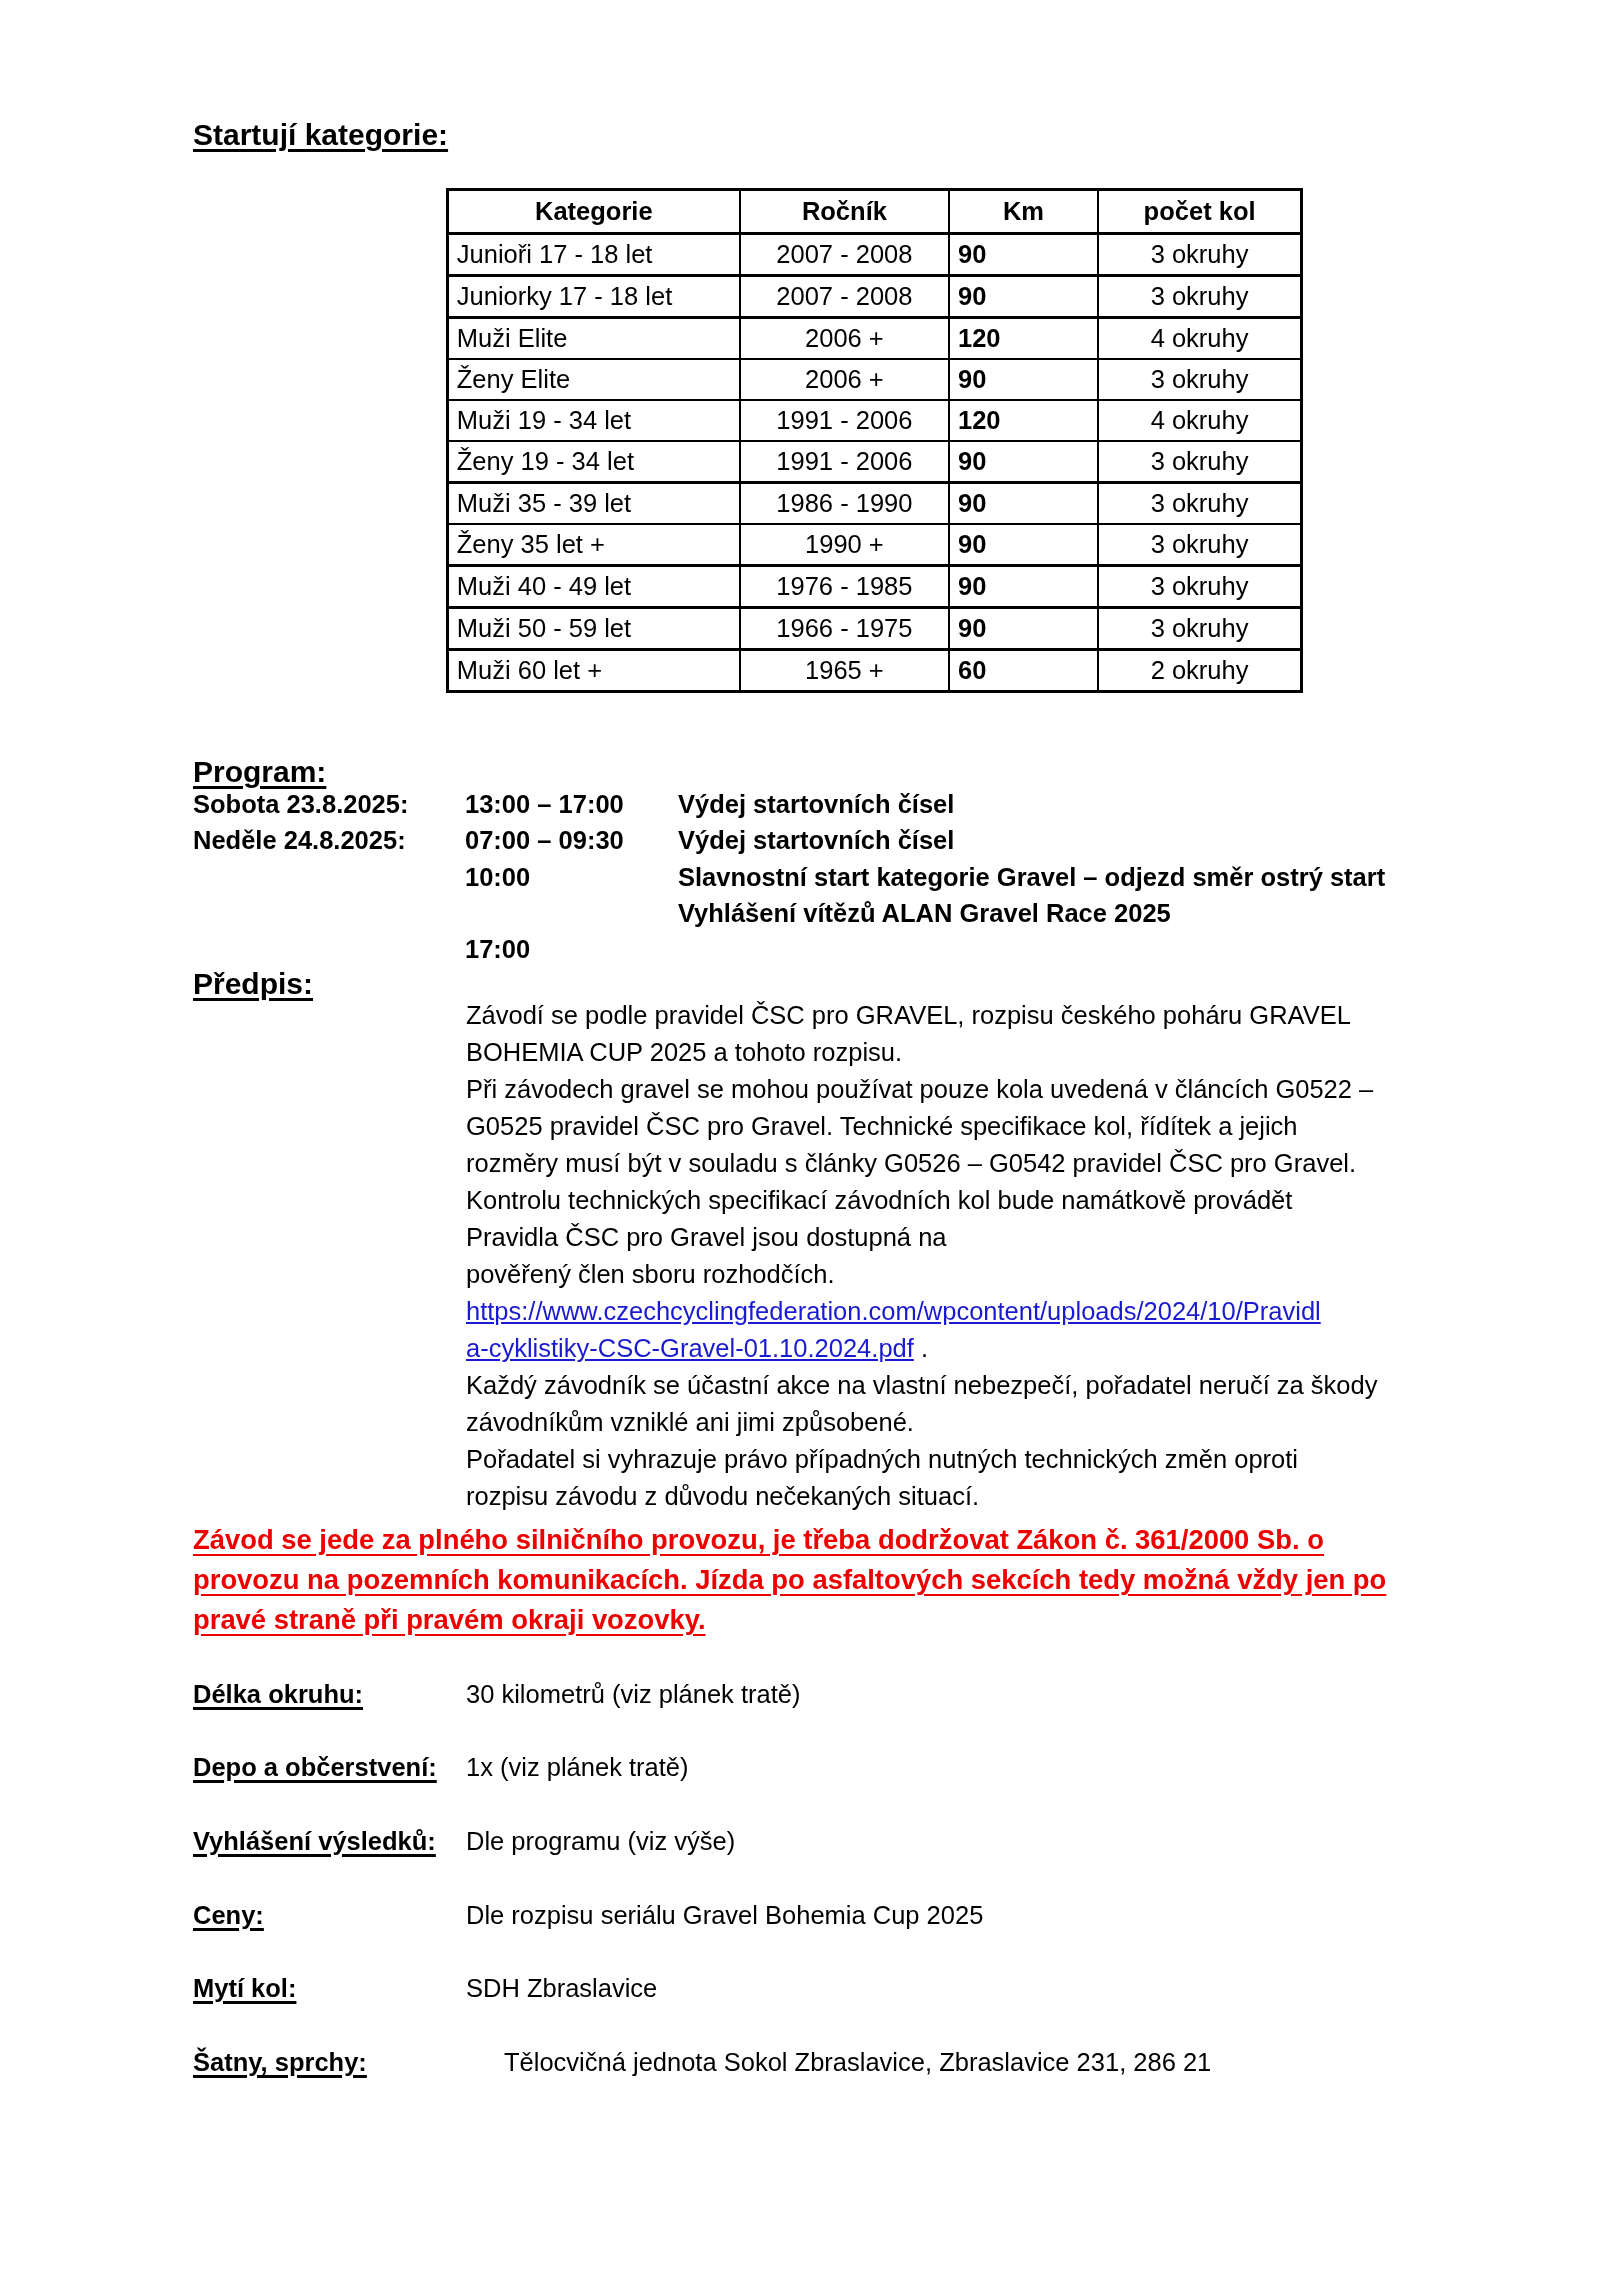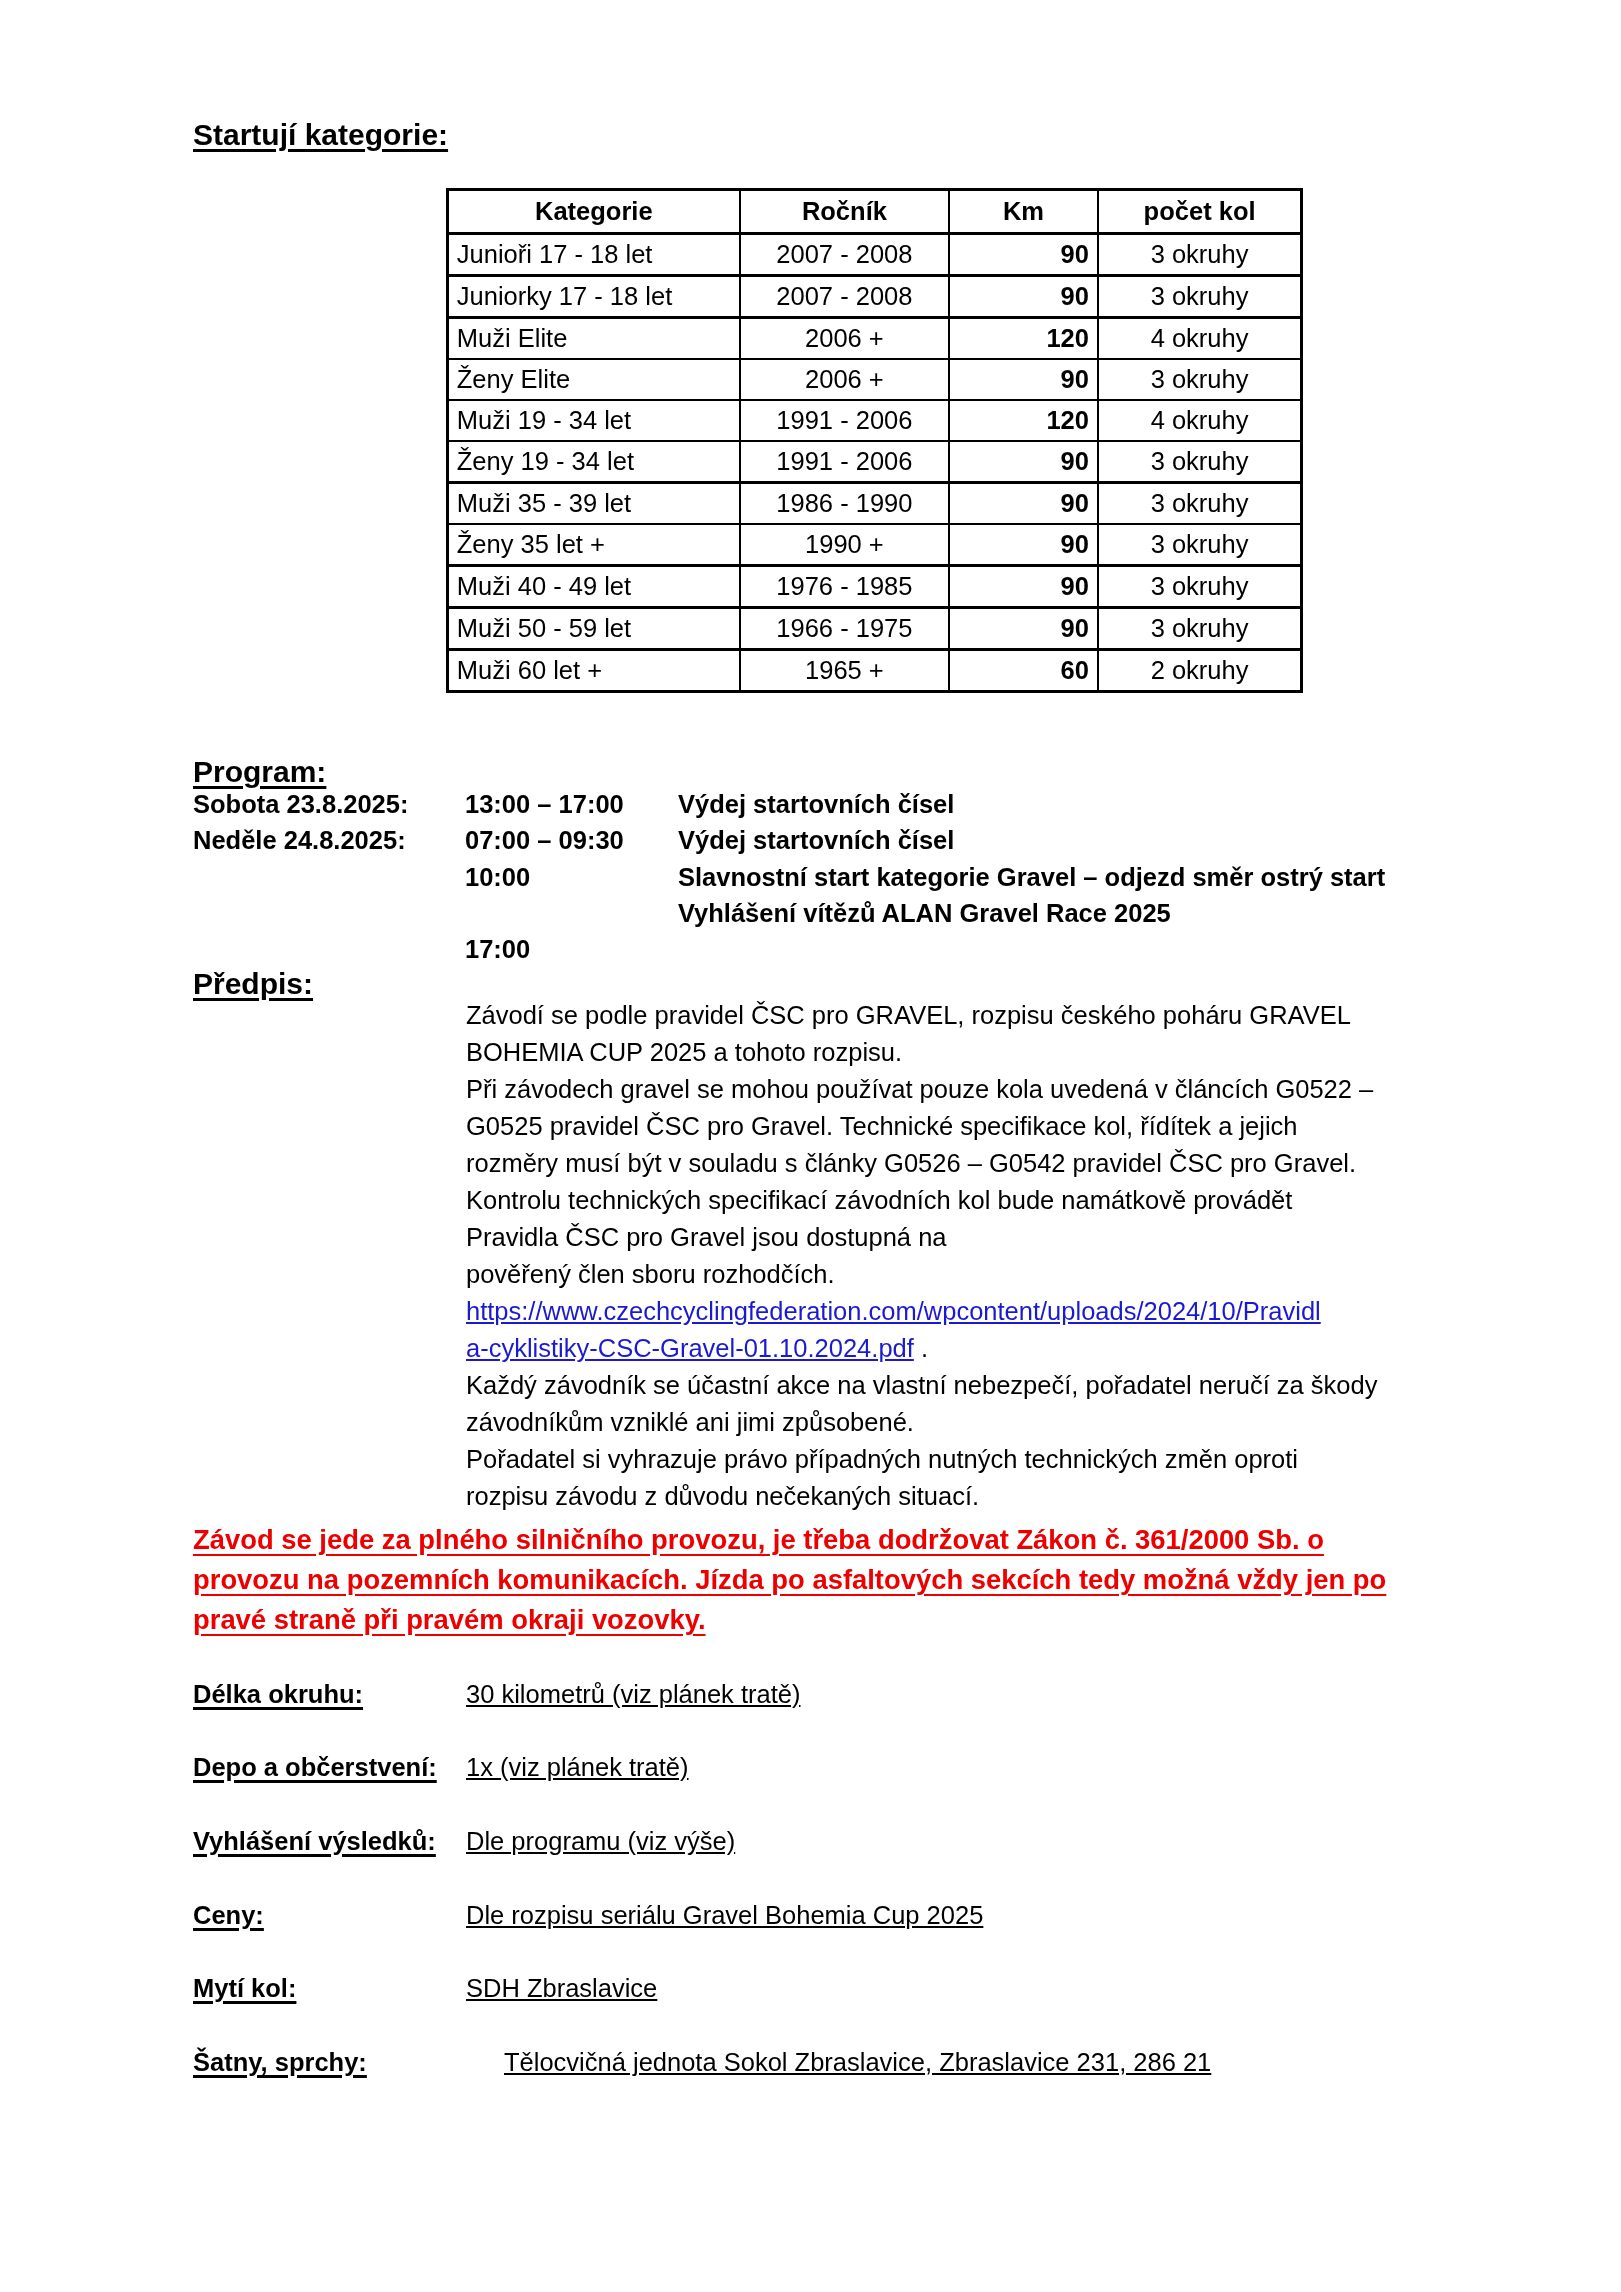--- a/index.html
+++ b/index.html
@@ -6,36 +6,36 @@
   body { width: 1621px; height: 2293px; position: relative; overflow: hidden;
          font-family: "Liberation Sans", "DejaVu Sans", sans-serif; color: #000; }
   .abs { position: absolute; white-space: nowrap; }
   .heading { font-weight: bold; text-decoration: underline; text-decoration-thickness: 2.9px; text-underline-offset: 3.9px; font-size: 30px; }
   
   #cat-table { position: absolute; left: 446px; top: 188px; border-collapse: collapse; border: 3.9px solid #000; font-size: 25.5px; }
   #cat-table th, #cat-table td { border: 2px solid #000; height: 39px; padding: 0 7.8px; }
   #cat-table th { font-weight: bold; text-align: center; border-bottom: 3.9px solid #000; height: 41px; }
   #cat-table td.c1 { width: 274px; text-align: left; }
   #cat-table td.c2 { width: 192px; text-align: center; }
-  #cat-table td.c3 { width: 131px; text-align: right; font-weight: bold; }
+  #cat-table td.c3 { width: 131px; text-align: left; font-weight: bold; }
   #cat-table td.c4 { width: 186px; text-align: center; }
   #cat-table tr.thick-bottom td { border-bottom: 3.9px solid #000; }
   
   .prog { font-size: 25.5px; font-weight: bold; }
   
   .para { position: absolute; left: 466px; font-size: 25.5px; line-height: 37px; width: 990px; margin-top: 32px; }
   .para div { white-space: nowrap; }
   .link { color: #1a1ad0; text-decoration: underline; }
   
   .warn { position: absolute; left: 193px; top: 1520px; font-size: 27.4px; font-weight: bold; color: #ee0000;
           text-decoration: underline; text-decoration-thickness: 2.9px; text-underline-offset: 4.9px; line-height: 40px; }
   .warn div { white-space: nowrap; }
   
   .dlabel { font-size: 25.5px; font-weight: bold; text-decoration: underline; text-decoration-thickness: 2.9px; text-underline-offset: 3.9px; }
-  .dvalue { font-size: 25.5px; text-decoration: underline; }
+  .dvalue { font-size: 25.5px; }
 </style>
 </head>
 <body>
 
 <div class="abs heading" style="left:193px; top:118px;">Startují kategorie:</div>
 
 <table id="cat-table">
   <thead>
     <tr>
       <th>Kategorie</th>

